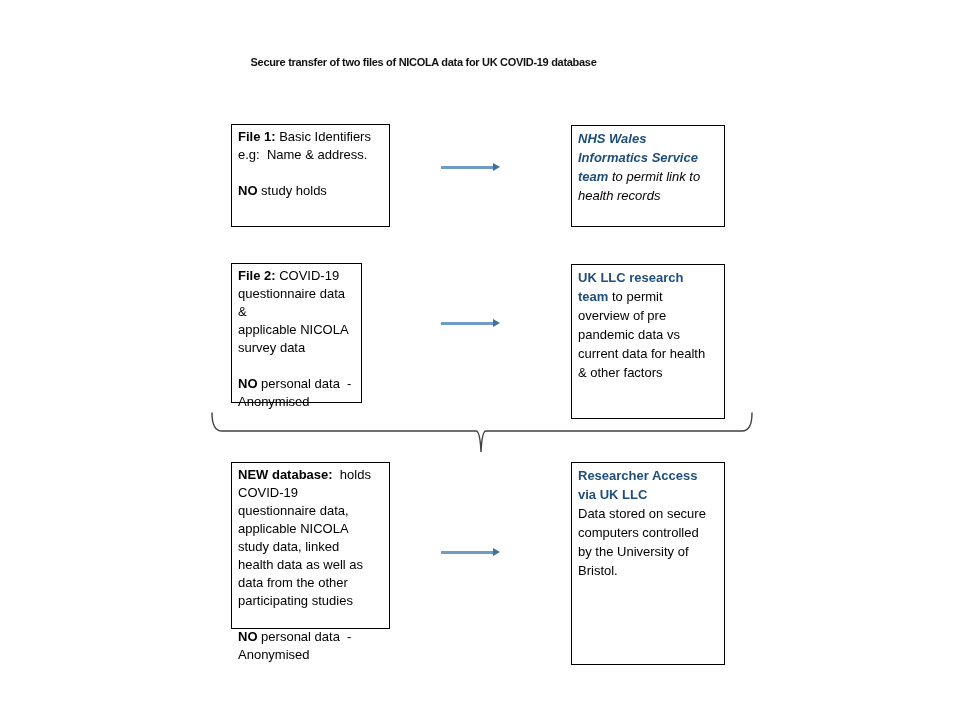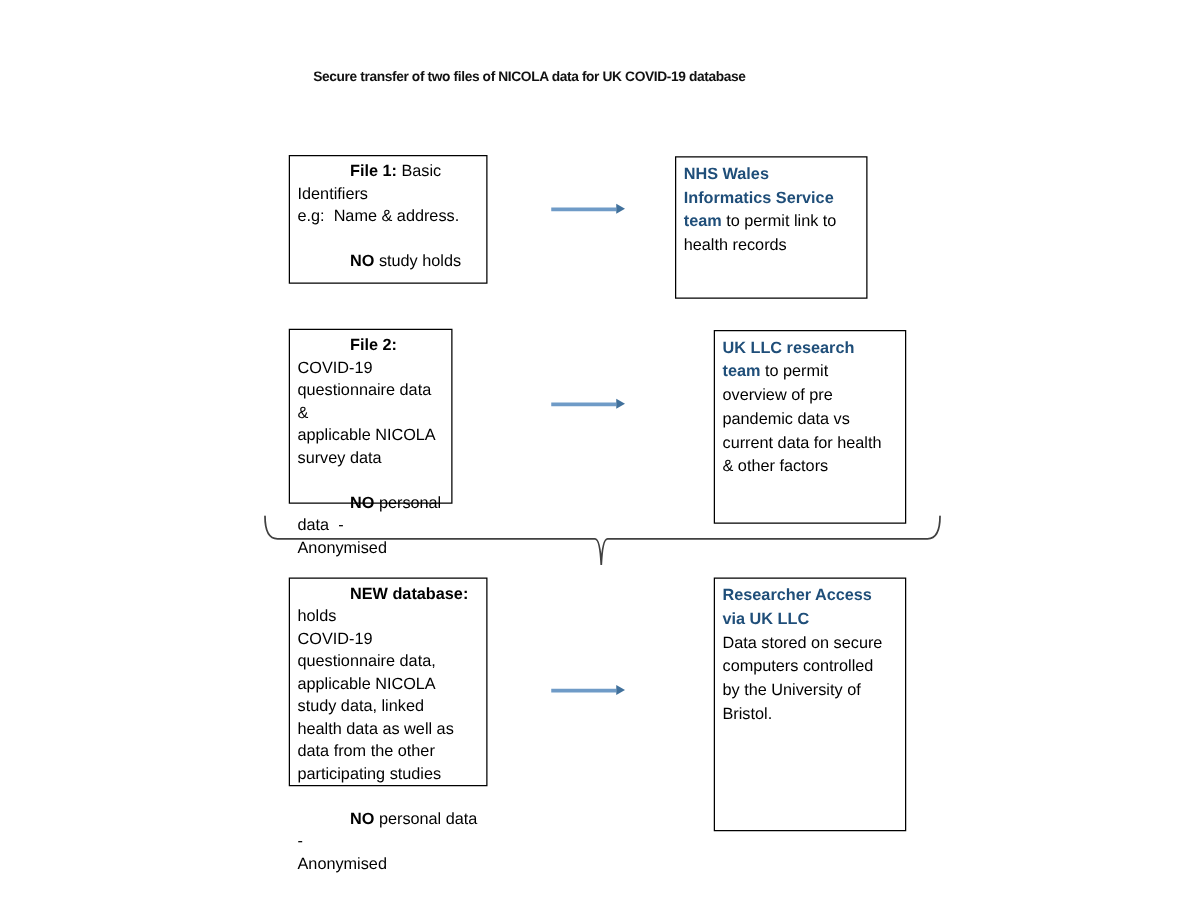--- a/index.html
+++ b/index.html
@@ -18,21 +18,21 @@
   .title{
     position:absolute;left:0;top:56px;width:847px;text-align:center;
     font-size:11px;font-weight:bold;letter-spacing:-0.3px;color:var(--title-color);
   }
   .box{
     position:absolute;box-sizing:border-box;border:1px solid var(--box-border);
     background:#ffffff;font-size:13px;color:#000000;padding:3px 4px 0 6px;
   }
   .box .line{white-space:pre-wrap;min-height:18px;line-height:18px;}
   .box.right .line{min-height:19px;line-height:19px;}
-  .b{font-weight:bold;margin-left:42px;}
+  .b{font-weight:bold;}
   .bb{font-weight:bold;color:var(--team-blue);}
   .connector{position:absolute;height:9px;}
   .connector .shaft{
     position:absolute;left:0;top:3px;height:3px;width:52px;
     background:var(--connector-line);
   }
   .connector .head{
     position:absolute;left:52px;top:0;width:0;height:0;
     border-left:7px solid var(--connector-head);
     border-top:4.5px solid transparent;border-bottom:4.5px solid transparent;
@@ -50,21 +50,21 @@
   <div class="box left" style="left:231px;top:124px;width:159px;height:103px;">
       <div class="line"><span class="b">File 1:</span><span> Basic Identifiers</span></div>
       <div class="line"><span>e.g:  Name &amp; address.</span></div>
       <div class="line">&nbsp;</div>
       <div class="line"><span class="b">NO</span><span> study holds</span></div>
     </div>
   <div class="connector" style="left:441px;top:163px;">
     <div class="shaft"></div>
     <div class="head"></div>
   </div>
-  <div class="box right" style="left:540px;top:125px;width:154px;height:114px;">
+  <div class="box right" style="left:571px;top:125px;width:154px;height:102px;font-style:italic;">
       <div class="line"><span class="bb">NHS Wales</span></div>
       <div class="line"><span class="bb">Informatics Service</span></div>
       <div class="line"><span class="bb">team</span><span> to permit link to</span></div>
       <div class="line"><span>health records</span></div>
     </div>
 
   <div class="box left" style="left:231px;top:263px;width:131px;height:140px;">
       <div class="line"><span class="b">File 2:</span><span> COVID-19</span></div>
       <div class="line"><span>questionnaire data &amp;</span></div>
       <div class="line"><span>applicable NICOLA</span></div>

